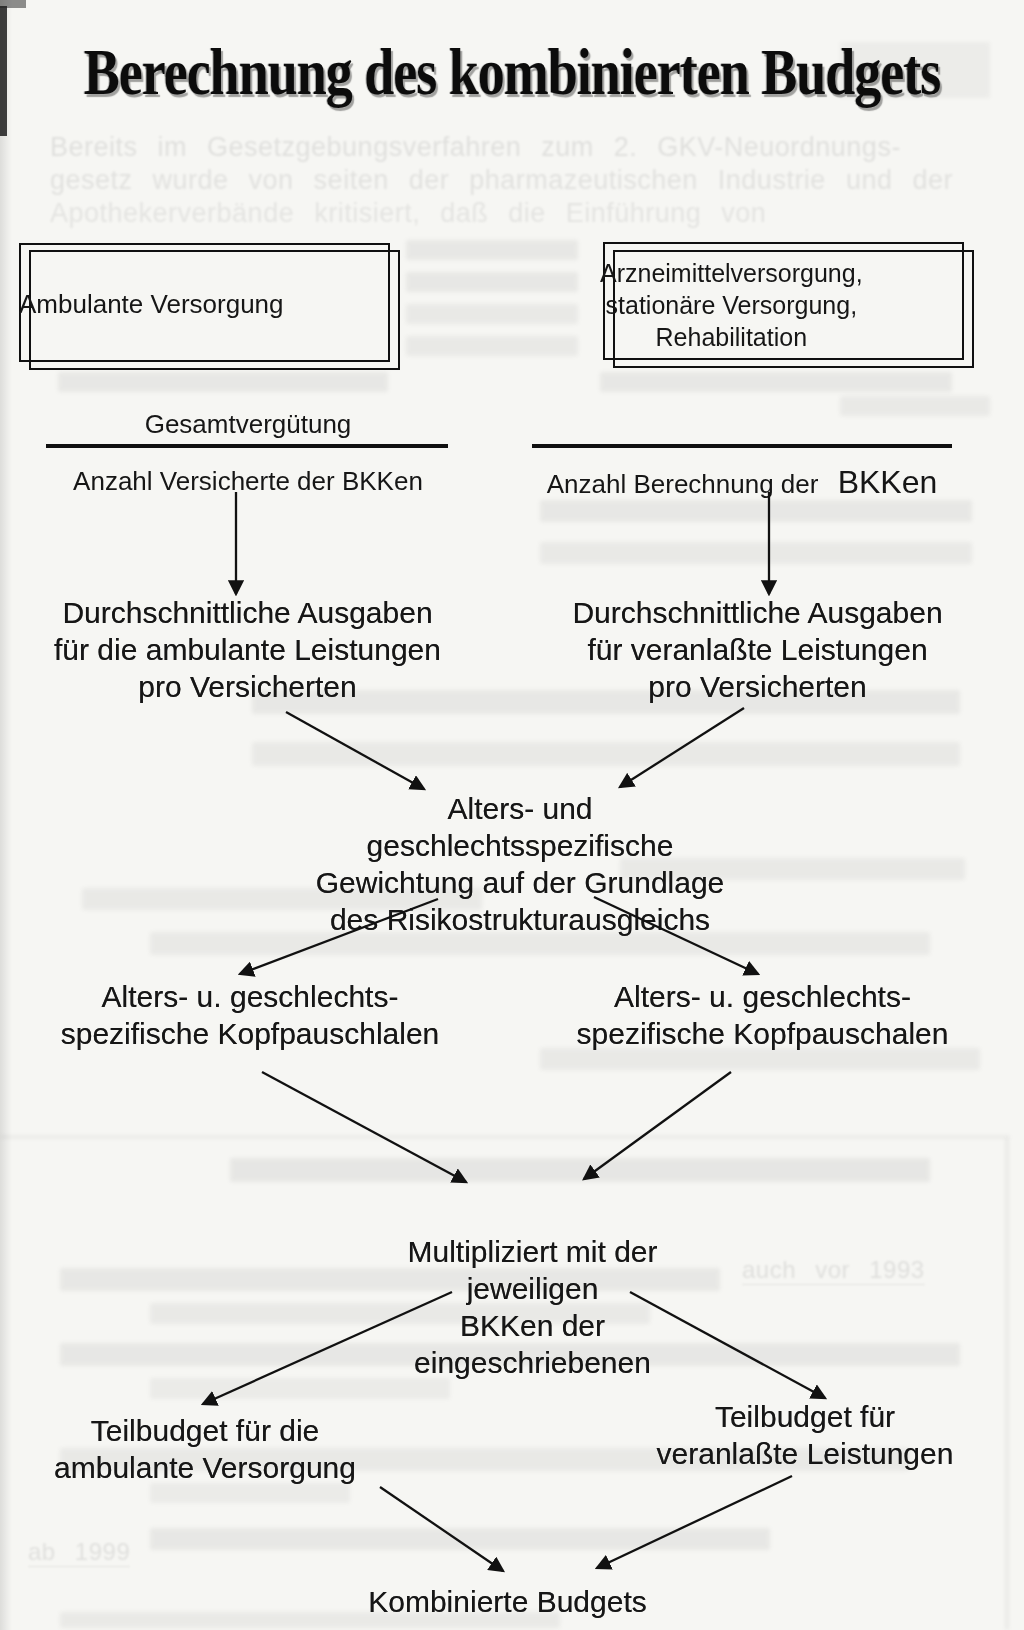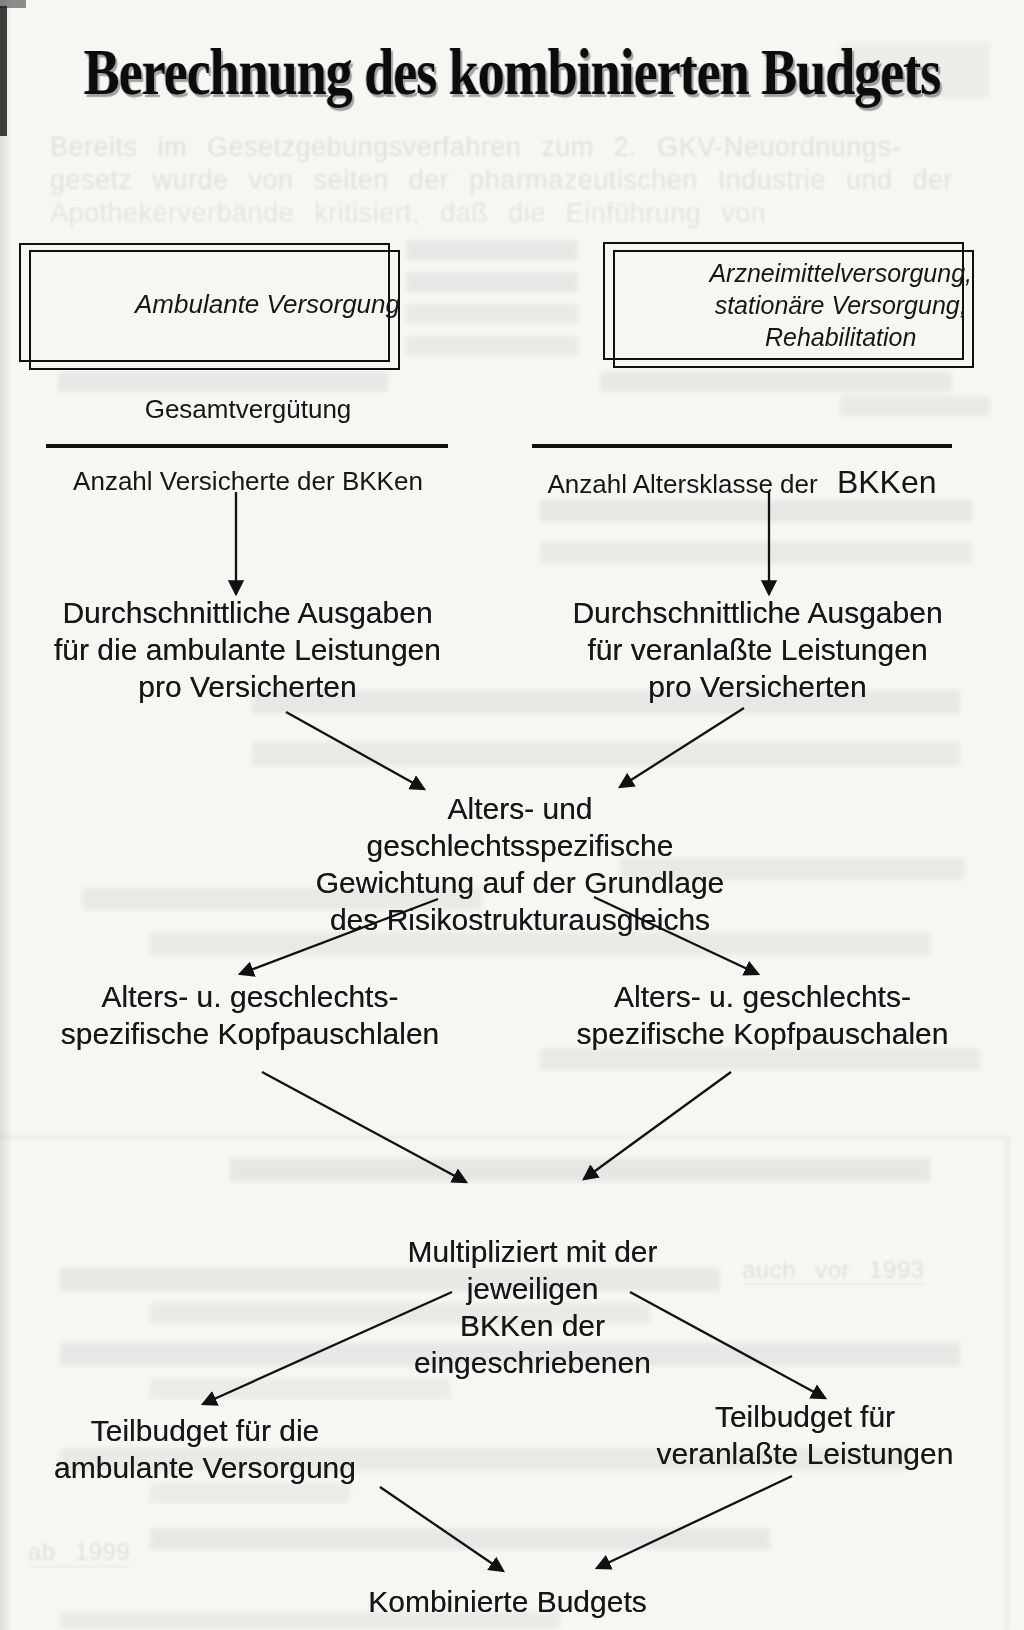--- a/index.html
+++ b/index.html
@@ -12,22 +12,22 @@
   .title{
     position:absolute;left:0;right:0;top:34px;text-align:center;
     font-family:"Liberation Serif", serif;font-weight:700;font-size:54px;
     letter-spacing:-1px;transform:scale(1,1.22);transform-origin:center top;
     color:#0c0c0c;text-shadow:2px 3px 1px rgba(0,0,0,0.35), -1px 0 0 rgba(0,0,0,0.25);
   }
   
   .dblbox{position:absolute;}
   .dblbox .r1,.dblbox .r2{position:absolute;border:2px solid #101010;background:transparent;}
   .dblbox .label{
-    position:absolute;display:flex;align-items:center;justify-content:flex-end;
-    text-align:center;font-size:26px;line-height:32px;font-style:italic;
+    position:absolute;display:flex;align-items:center;justify-content:flex-start;
+    text-align:center;font-size:26px;line-height:32px;
   }
   
   .num,.den{position:absolute;text-align:center;font-size:26px;white-space:nowrap;}
   .fracline{position:absolute;height:4px;background:#101010;}
   .big{font-size:32px;margin-left:12px;}
   
   .node{position:absolute;text-align:center;font-size:30px;line-height:37px;
         text-shadow:0 0 0.6px rgba(0,0,0,0.65);}
   
   #arrow-layer{position:absolute;left:0;top:0;pointer-events:none;}
@@ -98,27 +98,27 @@
     <div class="r2" style="left:13px;top:10px;width:357px;height:114px;"></div>
     <div class="label" style="left:0;top:6px;width:372px;height:118px;font-size:25px;">
       <div>
         <div>Arzneimittelversorgung,</div>
         <div>stationäre Versorgung,</div>
         <div>Rehabilitation</div>
       </div>
     </div>
   </div>
 
-  <div class="num" style="left:40px;top:394px;width:416px;">Gesamtvergütung</div>
+  <div class="num" style="left:40px;top:409px;width:416px;">Gesamtvergütung</div>
   <div class="fracline" style="left:46px;top:444px;width:402px;"></div>
   <div class="den" style="left:40px;top:466px;width:416px;">Anzahl Versicherte der BKKen</div>
 
   <div class="fracline" style="left:532px;top:444px;width:420px;"></div>
   <div class="den" style="left:528px;top:464px;width:428px;">
-    <span>Anzahl Altersklasse der </span><span class="big">BKKen</span>
+    <span>Anzahl Berechnung der </span><span class="big">BKKen</span>
   </div>
 
   <div class="node" style="left:35px;top:594px;width:425px;">
     <div>Durchschnittliche Ausgaben</div>
     <div>für die ambulante Leistungen</div>
     <div>pro Versicherten</div>
   </div>
 
   <div class="node" style="left:545px;top:594px;width:425px;">
     <div>Durchschnittliche Ausgaben</div>

